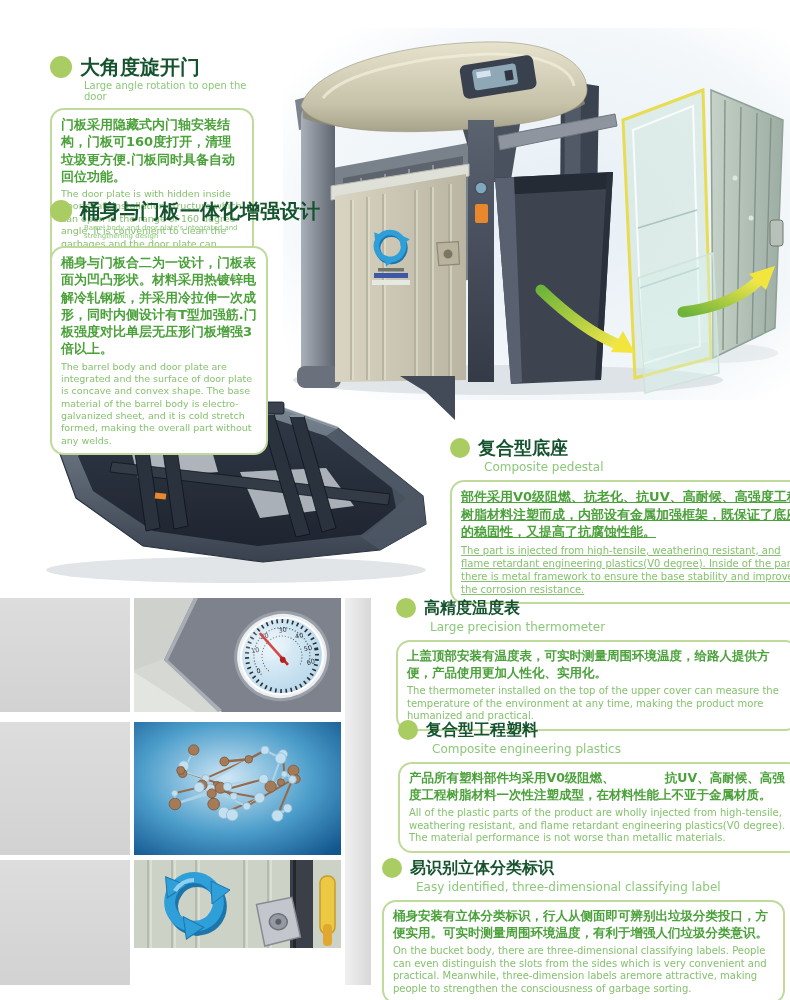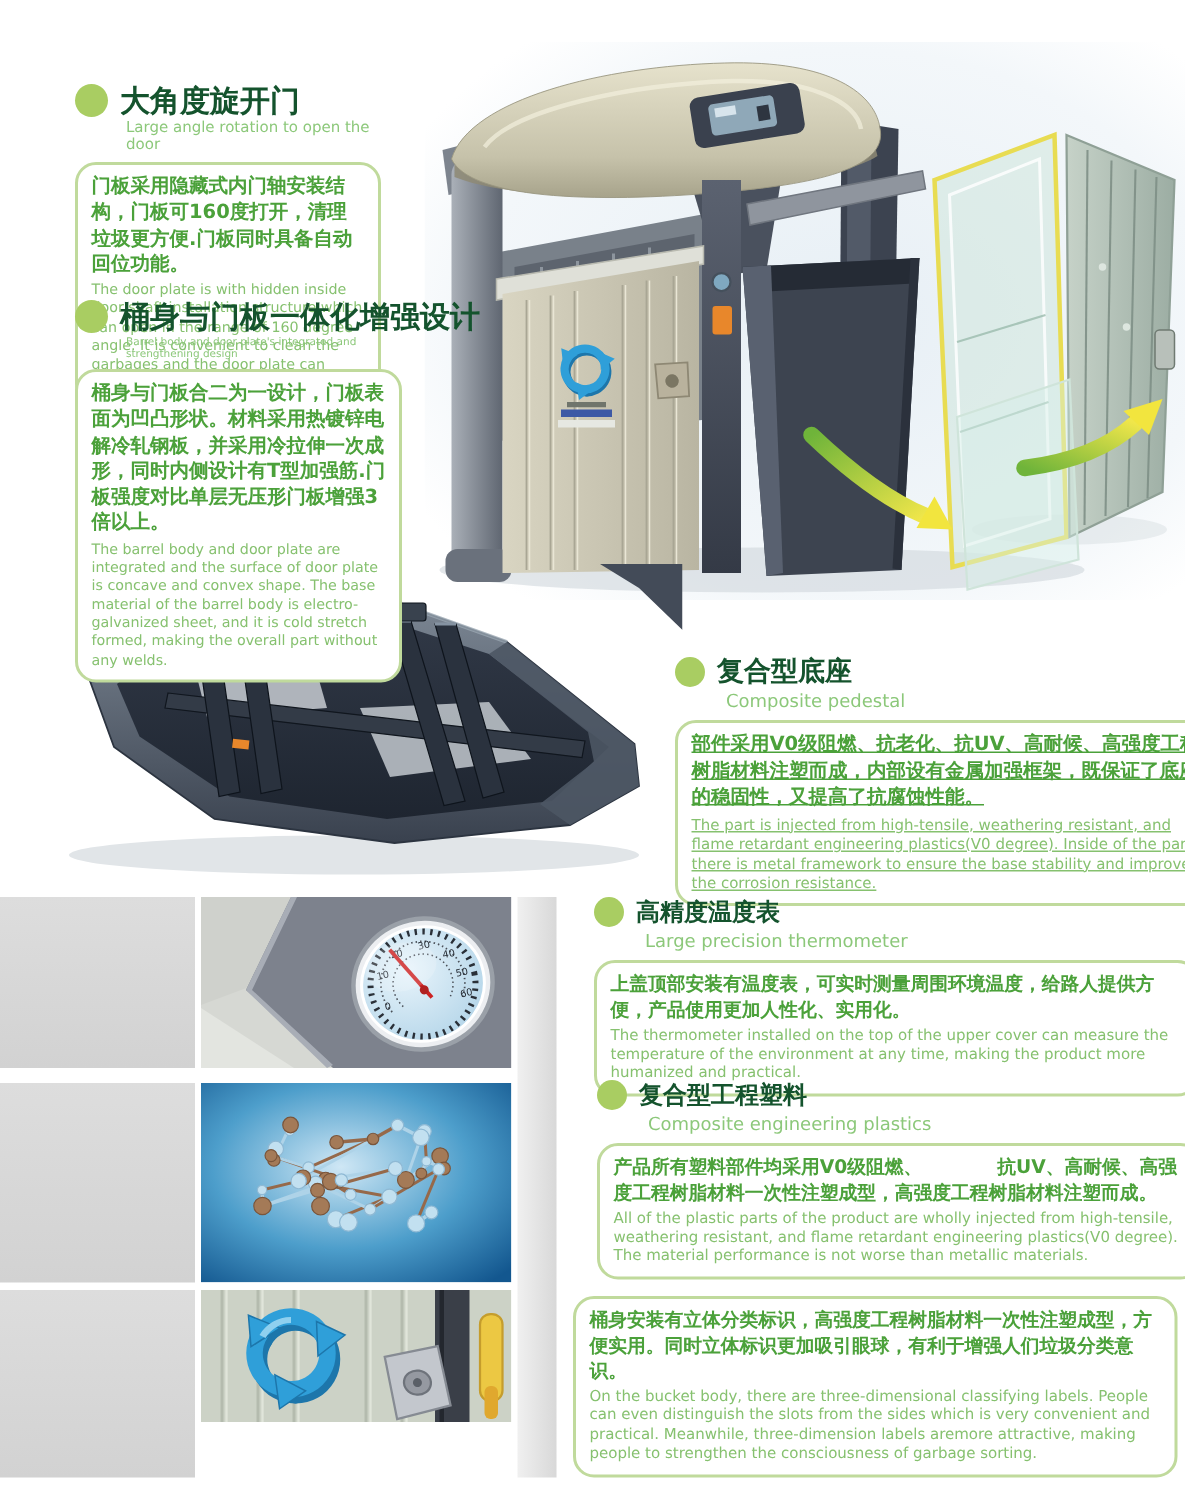--- a/index.html
+++ b/index.html
@@ -535,25 +535,30 @@
     </div>
   </div>
 
   <div class="section sec-plastic small-bullet">
     <div class="head">
       <span class="bullet"></span>
       <span class="title">复合型工程塑料</span>
     </div>
     <div class="sub">Composite engineering plastics</div>
     <div class="box">
-      <p class="zh">产品所有塑料部件均采用V0级阻燃、　　　　抗UV、高耐候、高强度工程树脂材料一次性注塑成型，高强度工程树脂材料注塑而成。</p>
+      <p class="zh">产品所有塑料部件均采用V0级阻燃、　　　　抗UV、高耐候、高强度工程树脂材料一次性注塑成型，在材料性能上不亚于金属材质。</p>
       <p class="en">All of the plastic parts of the product are wholly injected from high-tensile, weathering resistant, and flame retardant engineering plastics(V0 degree). The material performance is not worse than metallic materials.</p>
     </div>
   </div>
 
   <div class="section sec-label small-bullet">
+    <div class="head">
+      <span class="bullet"></span>
+      <span class="title">易识别立体分类标识</span>
+    </div>
+    <div class="sub">Easy identified, three-dimensional classifying label</div>
     <div class="box">
-      <p class="zh">桶身安装有立体分类标识，高强度工程树脂材料一次性注塑成型，方便实用。同时立体标识更加吸引眼球，有利于增强人们垃圾分类意识。</p>
+      <p class="zh">桶身安装有立体分类标识，行人从侧面即可辨别出垃圾分类投口，方便实用。可实时测量周围环境温度，有利于增强人们垃圾分类意识。</p>
       <p class="en">On the bucket body, there are three-dimensional classifying labels. People can even distinguish the slots from the sides which is very convenient and practical. Meanwhile, three-dimension labels aremore attractive, making people to strengthen the consciousness of garbage sorting.</p>
     </div>
   </div>
 
 </div>
 
 </body></html>

